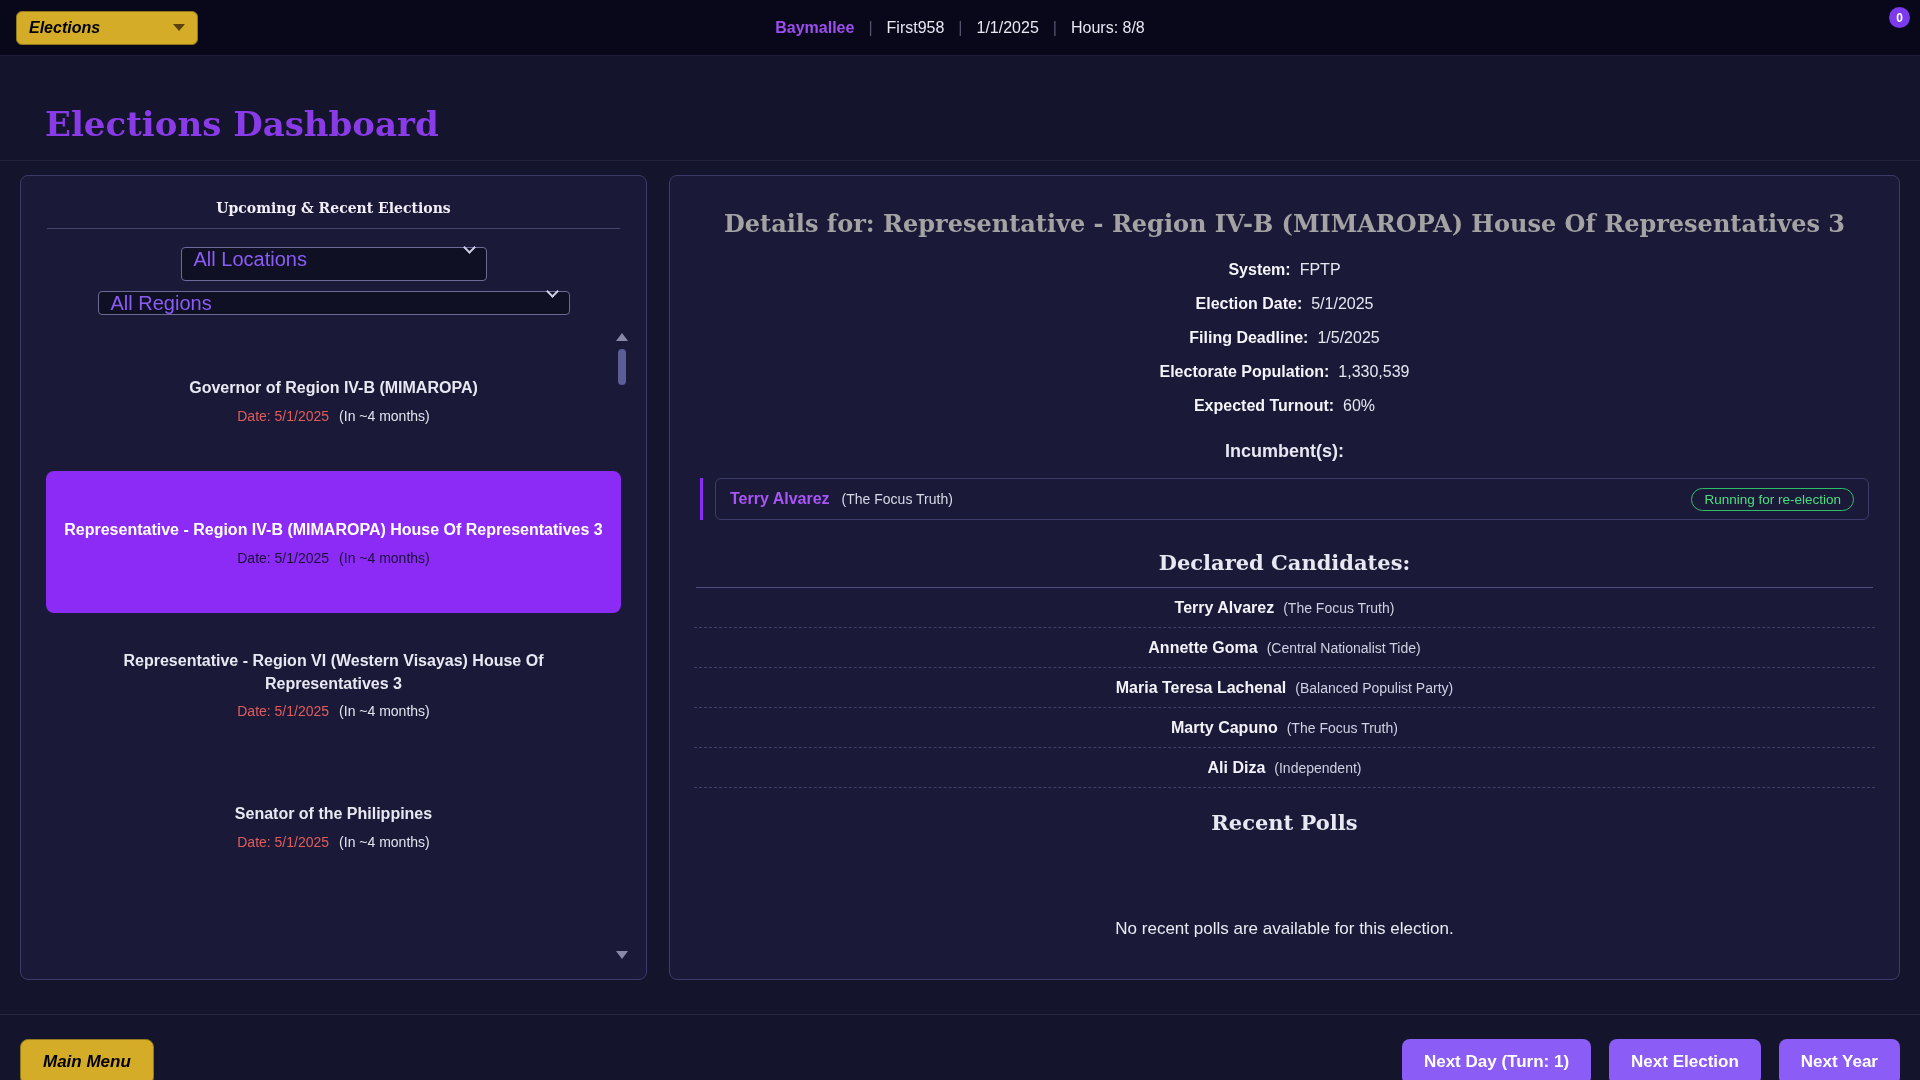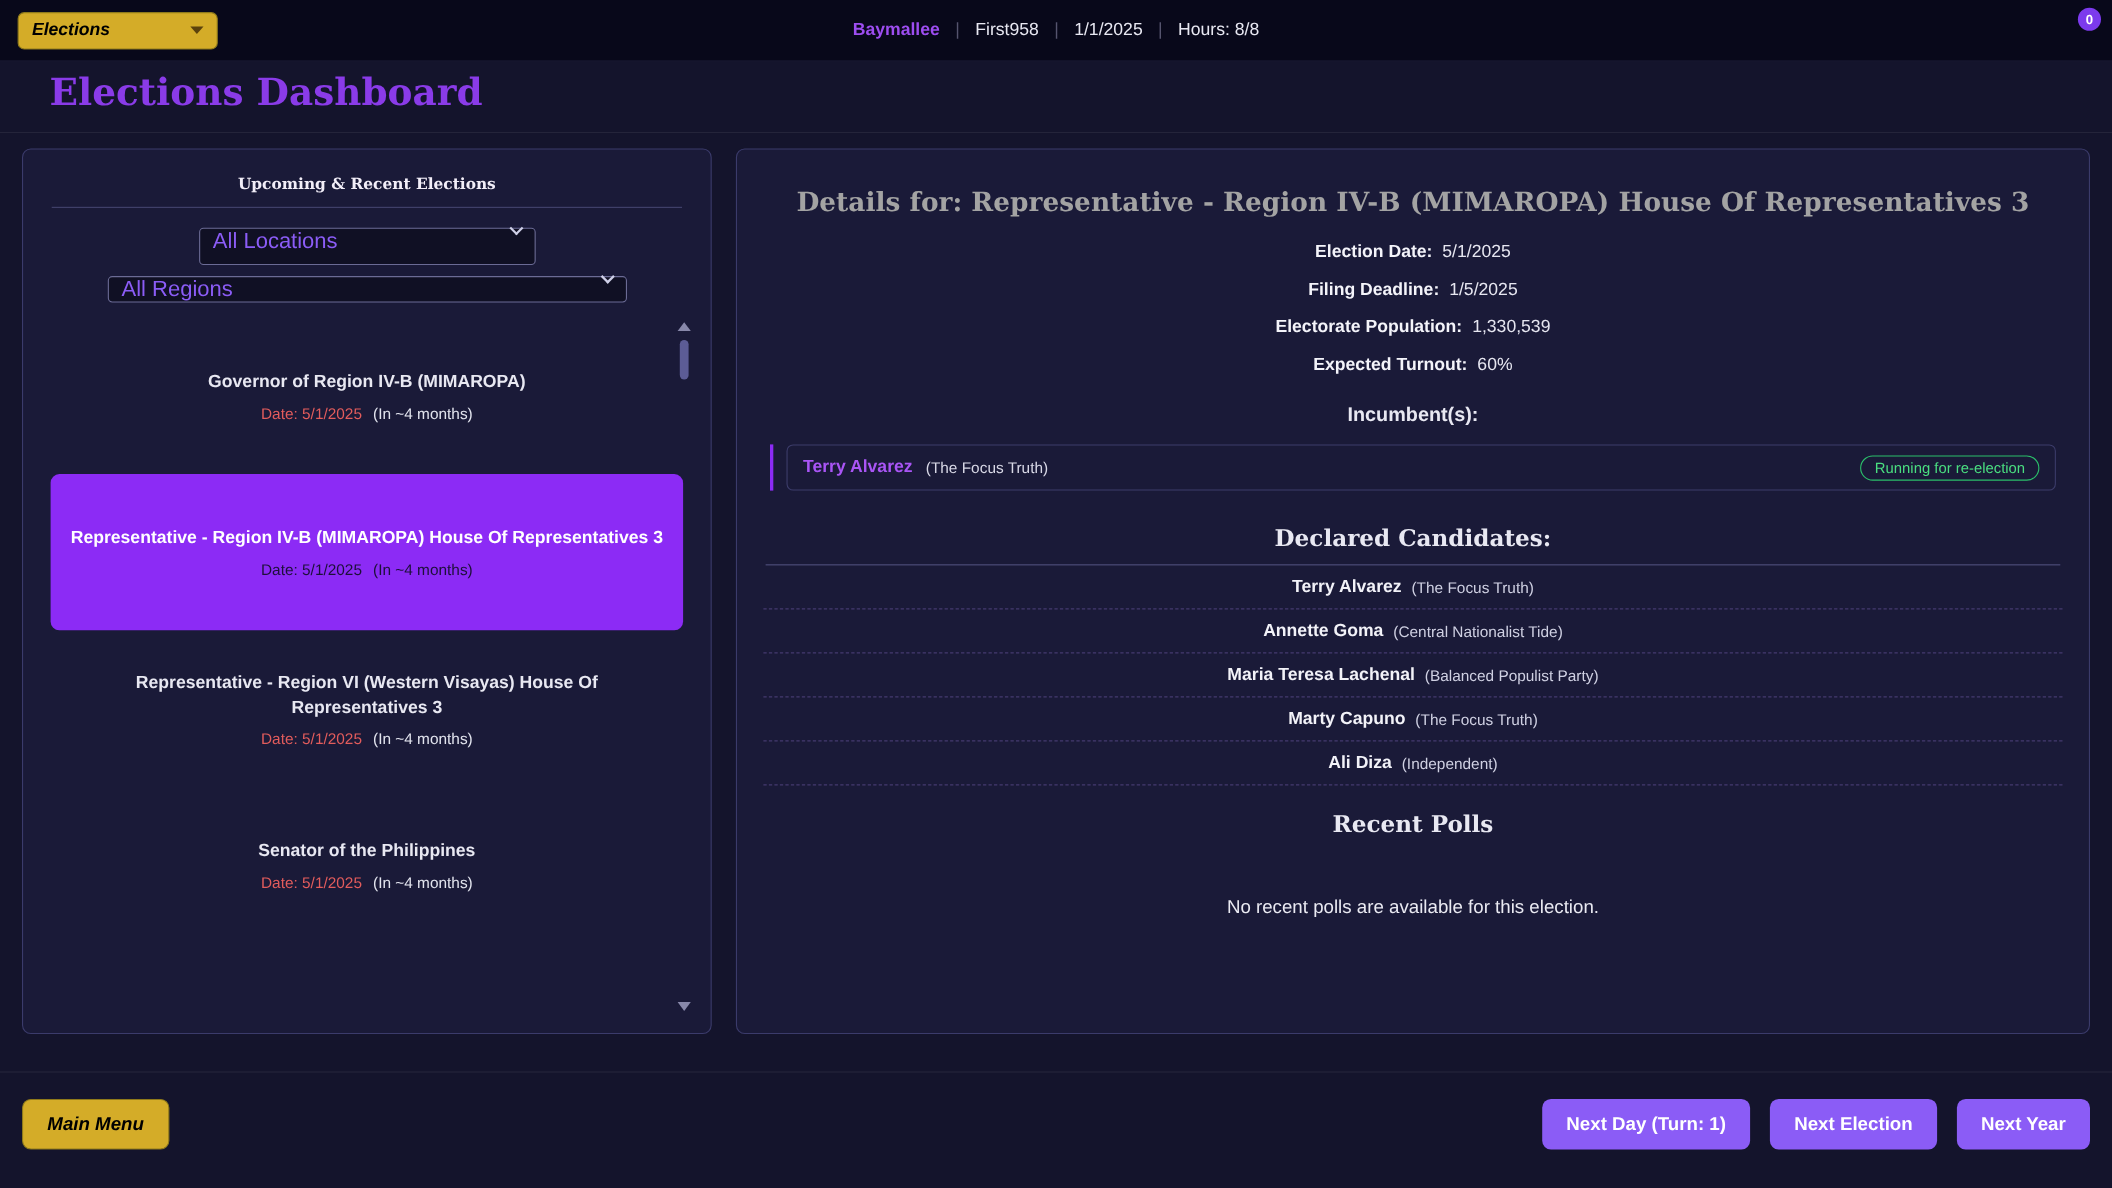--- a/index.html
+++ b/index.html
@@ -36,21 +36,21 @@
   }
   .topbar-center .sep { color:#55546e; font-weight:400; }
   .city-name { color:#9d4df0; font-weight:700; }
   .notif-badge {
     position:absolute; right:10px; top:7px; width:21px; height:21px;
     border-radius:50%; background:#7c3aed; color:#fff; font-size:12px;
     font-weight:700; display:flex; align-items:center; justify-content:center;
   }
 
   
-  .page-header { padding:8px 45px 16px; border-bottom:1px solid rgba(255,255,255,.07); }
+  .page-header { padding:8px 45px 16px; border-bottom:1px solid rgba(255,255,255,.07);margin-top:40px; }
   .page-title { font-size:34px; font-weight:700; color:#8a3be8; }
 
   
   .main { display:flex; gap:22px; padding:14px 20px 0; }
   .panel {
     background:#1a1a38; border:1px solid #3b3b6b; border-radius:8px;
     height:805px;
   }
   .left-panel { width:627px; padding:16px; display:flex; flex-direction:column; }
   .right-panel { flex:1; padding:18px 24px; overflow:hidden; }
@@ -115,21 +115,21 @@
   .cand-header { text-align:center; font-size:21px; font-weight:700; margin:30px 0 0; }
   .cand-header-line { border-bottom:1px solid #50507e; margin:12px 2px 0; }
   .cand-row {
     height:40px; display:flex; align-items:center; justify-content:center; gap:9px;
     border-bottom:1px dashed rgba(140,110,200,.38); cursor:pointer;
   }
   .cand-row:last-of-type { border-bottom:none; }
   .cand-name { font-size:16px; font-weight:700; color:#f2f2f8; }
   .cand-party { font-size:14px; color:#cfd0e2; }
   .polls-header { text-align:center; font-size:21px; font-weight:700; margin:22px 0 0; }
-  .polls-empty { text-align:center; font-size:17px; margin-top:54px; color:#eaeaf2; }
+  .polls-empty { text-align:center; font-size:17px; margin-top:84px; color:#eaeaf2; }
 
   
   .footer {
     margin-top:34px; border-top:1px solid rgba(255,255,255,.08);
     padding:24px 20px 0; display:flex; align-items:center; justify-content:space-between;
   }
   .main-menu-btn { height:46px; padding:0 22px; font-size:17px; border-radius:8px; }
   .footer-right { display:flex; gap:18px; }
   .purple-btn {
     background:#8b5cf6; color:#fff; border:none; border-radius:8px;
@@ -221,20 +221,24 @@
           <div class="scroll-thumb"></div>
           <div class="scroll-down"></div>
         </div>
       </div>
     </aside>
 
     <section class="panel right-panel">
       <h2 class="rp-title serif">Details for: Representative - Region IV-B (MIMAROPA) House Of Representatives 3</h2>
 
       <div class="field-row">
+        <span class="field-label">System:</span>
+        <span class="field-value">FPTP</span>
+      </div>
+      <div class="field-row">
         <span class="field-label">Election Date:</span>
         <span class="field-value">5/1/2025</span>
       </div>
       <div class="field-row">
         <span class="field-label">Filing Deadline:</span>
         <span class="field-value">1/5/2025</span>
       </div>
       <div class="field-row">
         <span class="field-label">Electorate Population:</span>
         <span class="field-value">1,330,539</span>

